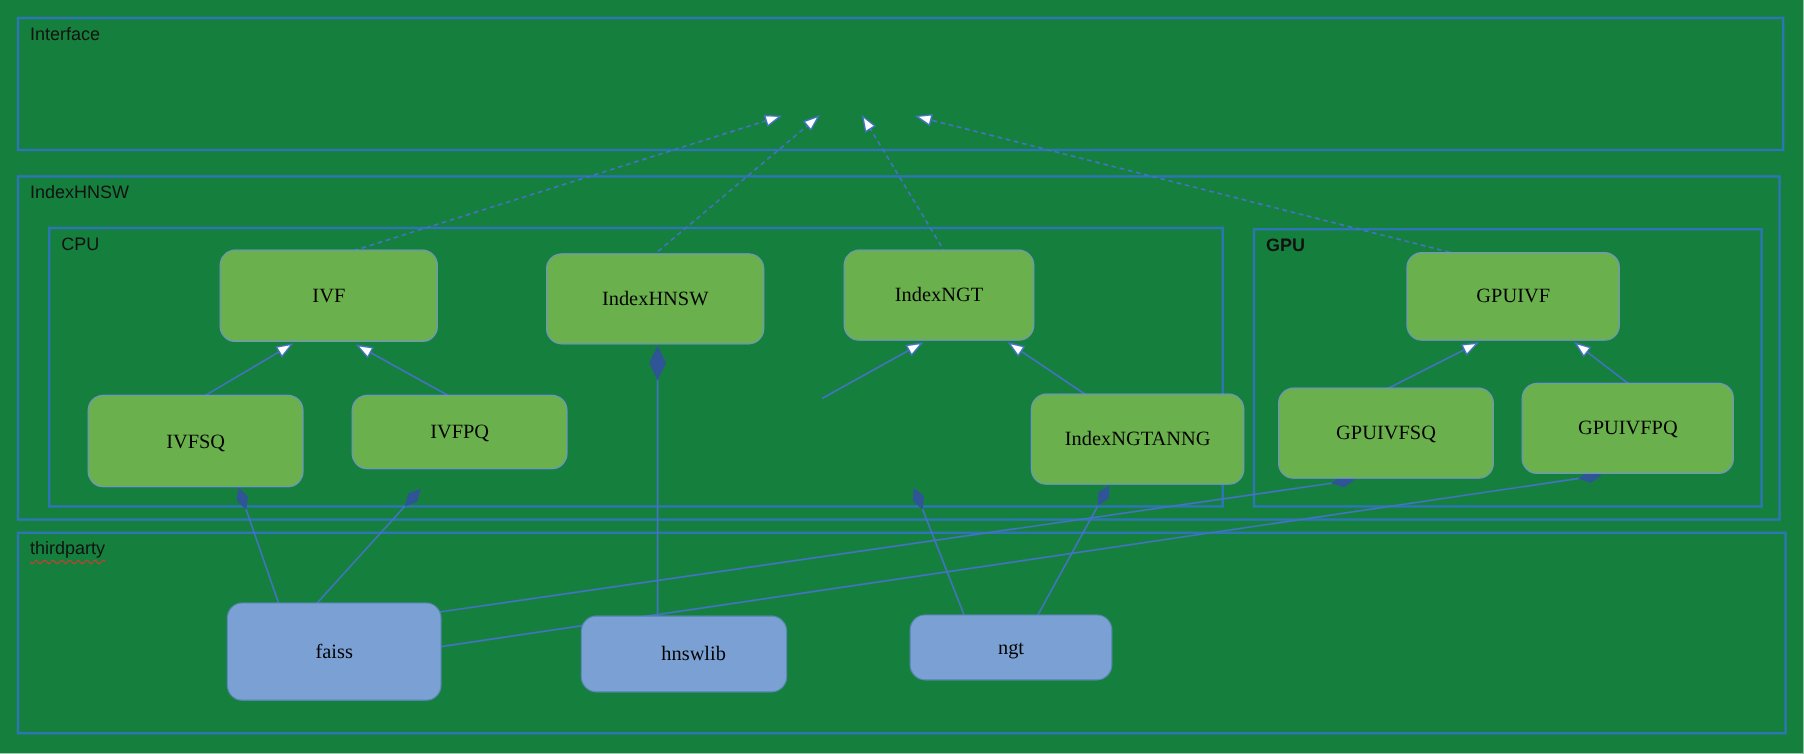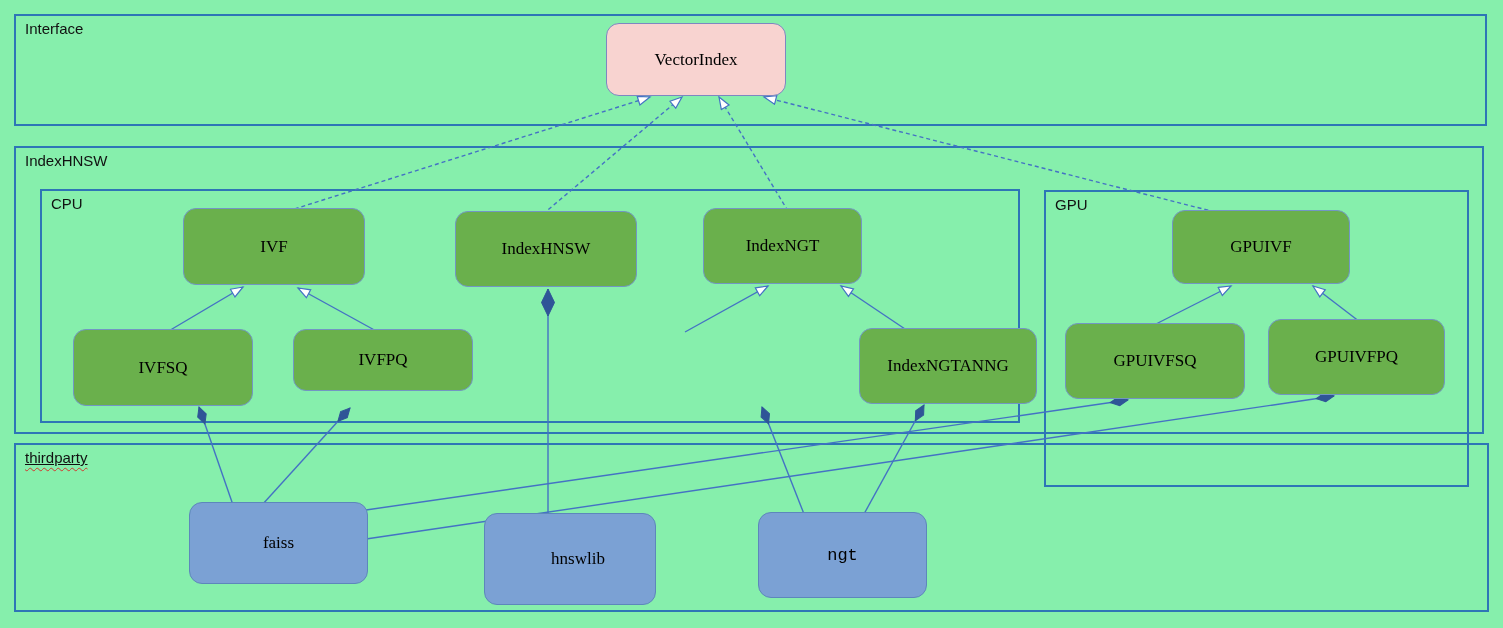--- a/index.html
+++ b/index.html
@@ -8,26 +8,26 @@
     --diamond:#2f5597;
     --green:#6ab04c;
     --green-border:#7296c4;
     --pink:#f8d3d0;
     --pink-border:#7d87c1;
     --blue:#7ba1d4;
     --blue-border:#5d87bb;
   }
   html,body{margin:0;padding:0;background:#fff;}
   #canvas{
-    position:relative;width:1503px;height:628px;background:#86efac;overflow:hidden;
+    position:relative;width:1503px;height:628px;background:#15803d;overflow:hidden;
     font-family:"Liberation Sans",sans-serif;
   }
   .section{position:absolute;border:2px solid var(--section-border);box-sizing:border-box;background:transparent;z-index:0;}
   .section-label{position:absolute;top:4px;left:9px;font-size:15px;color:#111;white-space:nowrap;}
-  .underline{text-decoration:underline;}
+  .underline{}
   .squiggle{text-decoration:underline wavy #d03a2f;text-decoration-thickness:1px;text-underline-offset:4px;}
   #edges{position:absolute;left:0;top:0;z-index:1;pointer-events:none;}
   .edge{fill:none;stroke:var(--line);stroke-width:1.4px;}
   .edge.dashed{stroke-dasharray:4 3;}
   .m-tri{fill:#ffffff;stroke:var(--line);stroke-width:1.2px;}
   .m-dia{fill:var(--diamond);stroke:var(--diamond);}
   .node{
     position:absolute;display:flex;align-items:center;justify-content:center;
     border-radius:13px;box-sizing:border-box;z-index:2;
     font-family:"Liberation Serif",serif;font-size:17px;color:#000;text-align:center;
@@ -43,21 +43,21 @@
 
   <div class="section" style="left:14px;top:14px;width:1473px;height:112px;">
     <span class="section-label">Interface</span>
   </div>
   <div class="section" style="left:14px;top:146px;width:1470px;height:288px;">
     <span class="section-label">IndexHNSW</span>
   </div>
   <div class="section" style="left:40px;top:189px;width:980px;height:234px;">
     <span class="section-label">CPU</span>
   </div>
-  <div class="section" style="left:1044px;top:190px;width:425px;height:297px;">
+  <div class="section" style="left:1044px;top:190px;width:425px;height:233px;font-weight:bold;">
     <span class="section-label">GPU</span>
   </div>
   <div class="section" style="left:14px;top:443px;width:1475px;height:169px;">
     <span class="section-label underline"><span class="squiggle">thirdparty</span></span>
   </div>
 
   <svg id="edges" width="1503" height="628" viewBox="0 0 1503 628">
     <defs>
       <marker id="arrow" markerUnits="userSpaceOnUse" markerWidth="16" markerHeight="13" refX="13" refY="5.5" orient="auto">
         <path class="m-tri" d="M1,1 L13,5.5 L1,10 Z"></path>
@@ -84,30 +84,29 @@
 
     <path class="edge" d="M233 505 L199 407" marker-end="url(#dia)"></path>
     <path class="edge" d="M262 505 L350 408" marker-end="url(#dia)"></path>
     <path class="edge" d="M366 510 L1128 400" marker-end="url(#dia)"></path>
     <path class="edge" d="M366 539 L1334 396" marker-end="url(#dia)"></path>
     <path class="edge" d="M548 515 L548 289" marker-end="url(#dialg)"></path>
     <path class="edge" d="M804 514 L762 407" marker-end="url(#dia)"></path>
     <path class="edge" d="M864 514 L924 405" marker-end="url(#dia)"></path>
   </svg>
 
-  <div class="node pink" style="left:606px;top:23px;width:180px;height:73px;">VectorIndex</div>
 
   <div class="node green" style="left:183px;top:208px;width:182px;height:77px;">IVF</div>
   <div class="node green" style="left:455px;top:211px;width:182px;height:76px;">IndexHNSW</div>
   <div class="node green" style="left:703px;top:208px;width:159px;height:76px;">IndexNGT</div>
   <div class="node green" style="left:73px;top:329px;width:180px;height:77px;">IVFSQ</div>
 
   <div class="node green" style="left:1172px;top:210px;width:178px;height:74px;">GPUIVF</div>
   <div class="node green" style="left:293px;top:329px;width:180px;height:62px;">IVFPQ</div>
   <div class="node green" style="left:827px;top:328px;width:178px;height:76px;margin-left:32px;">IndexNGTANNG</div>
   <div class="node green" style="left:1065px;top:323px;width:180px;height:76px;">GPUIVFSQ</div>
   <div class="node green" style="left:1268px;top:319px;width:177px;height:76px;">GPUIVFPQ</div>
 
   <div class="node blue" style="left:189px;top:502px;width:179px;height:82px;">faiss</div>
-  <div class="node blue" style="left:484px;top:513px;width:172px;height:92px;padding-left:16px;">hnswlib</div>
-  <div class="node blue" style="left:758px;top:512px;width:169px;height:86px;font-family:Liberation Mono, monospace;">ngt</div>
+  <div class="node blue" style="left:484px;top:513px;width:172px;height:64px;padding-left:16px;">hnswlib</div>
+  <div class="node blue" style="left:758px;top:512px;width:169px;height:55px;">ngt</div>
 
 </div>
 
 </body></html>

